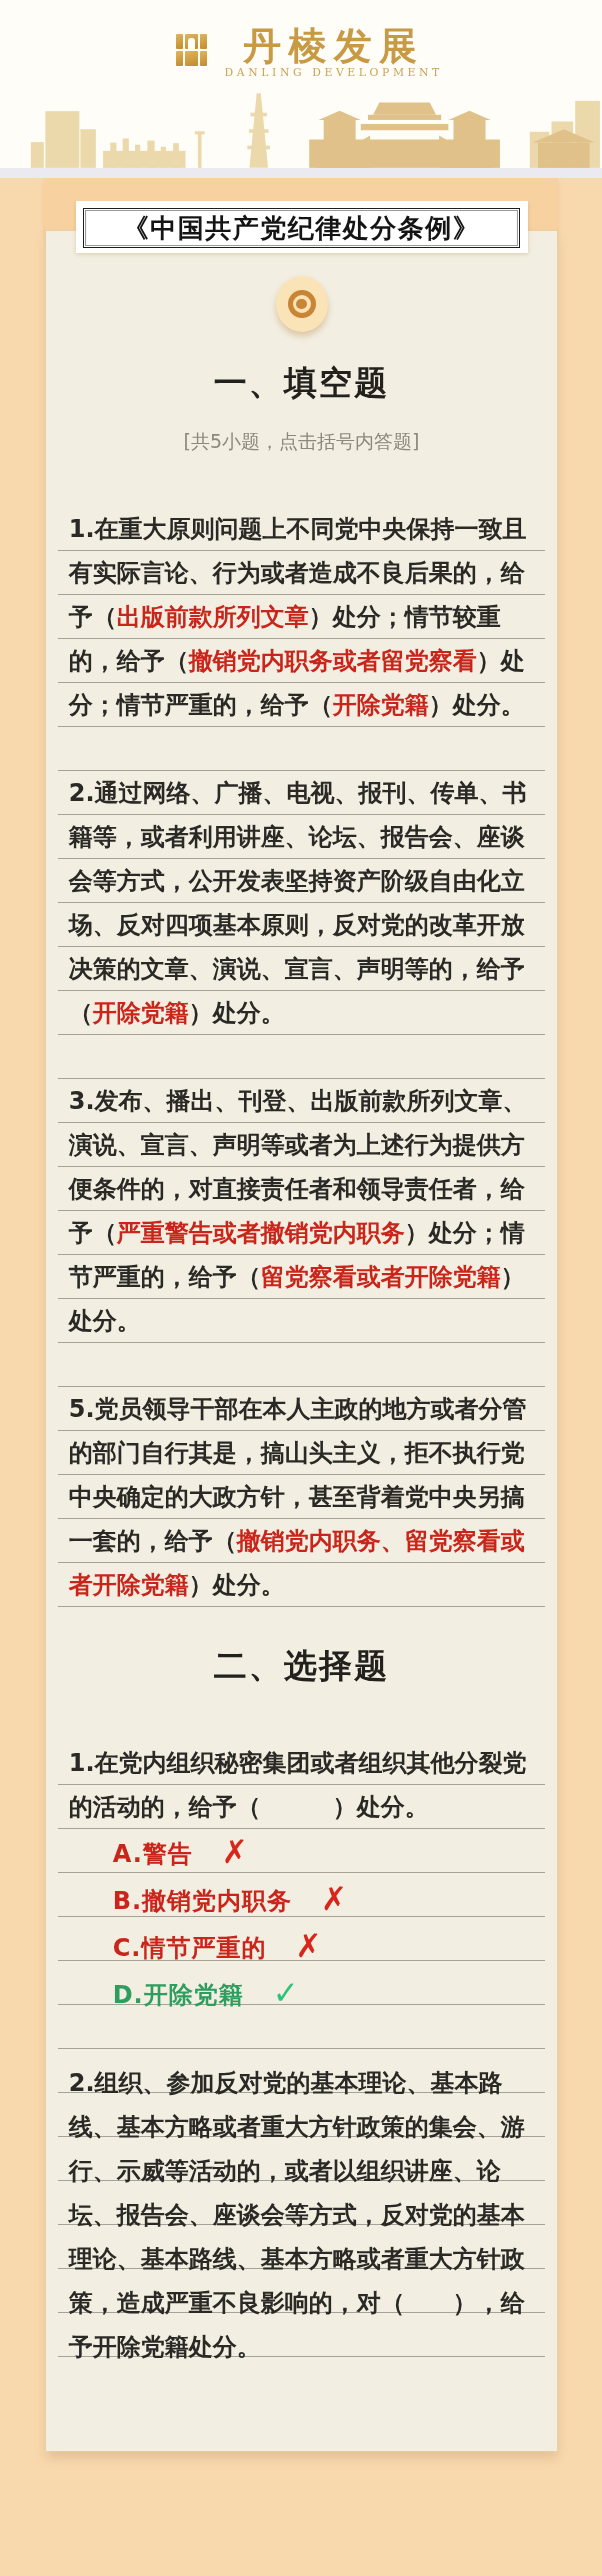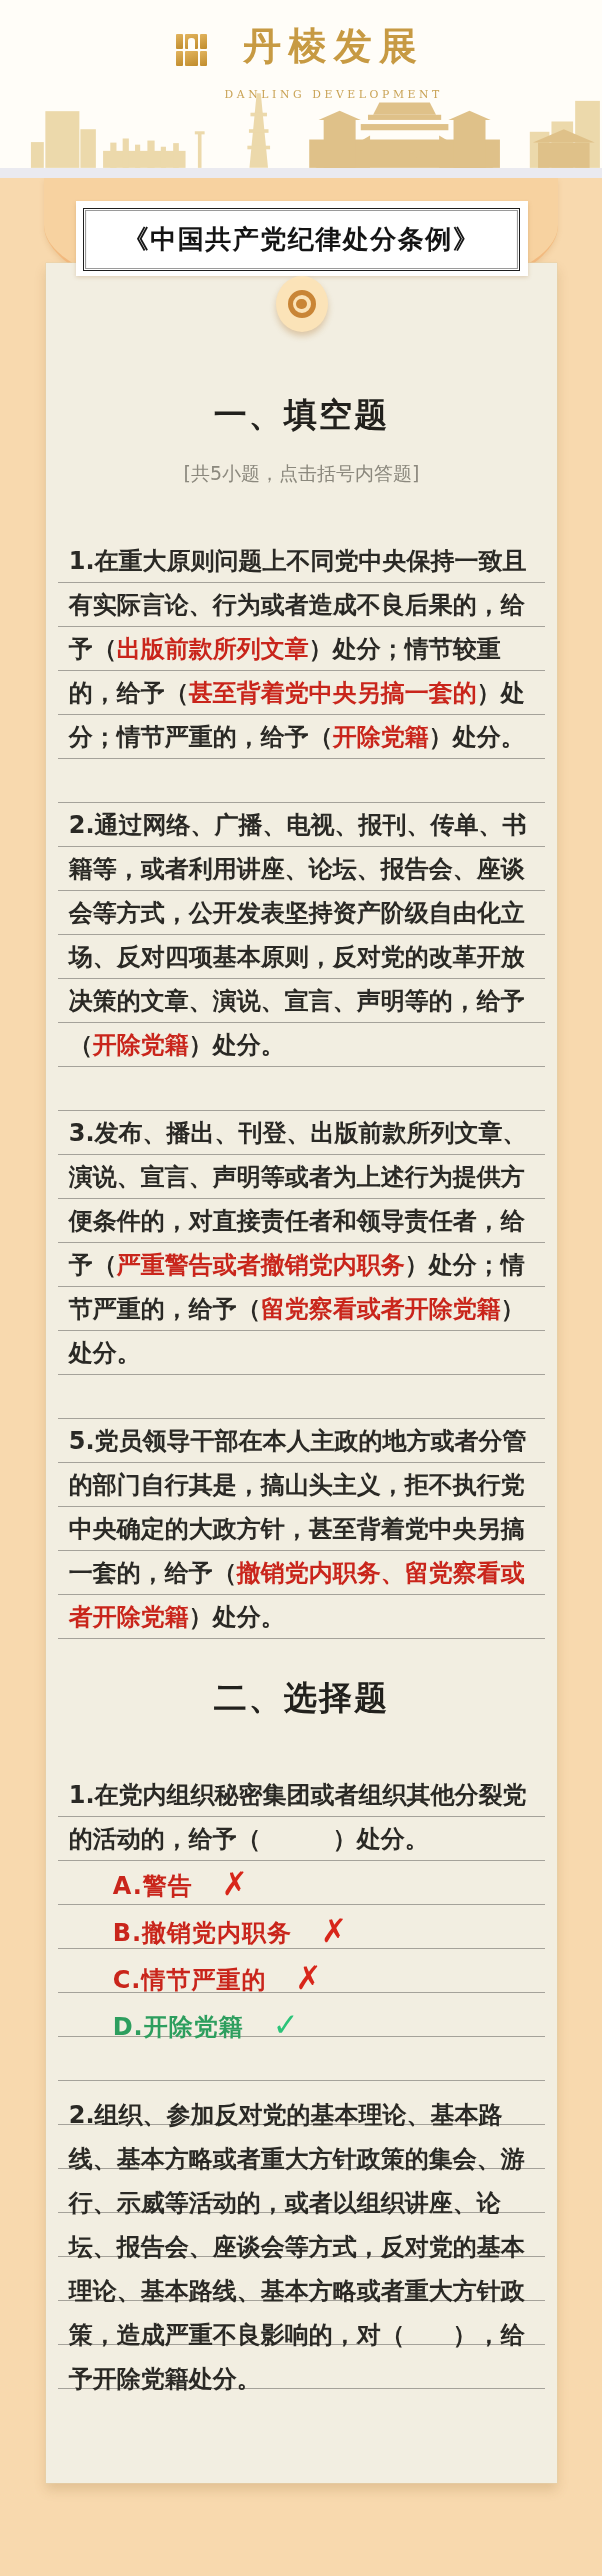--- a/index.html
+++ b/index.html
@@ -8,30 +8,30 @@
 
   
   .header{position:relative;height:178px;background:#fffdf8;}
   .logo{position:absolute;top:27px;left:16px;right:0;display:flex;justify-content:center;align-items:flex-start;gap:15.5px;}
   .logo-icon{width:33px;height:33px;margin-top:7.2px;display:grid;grid-template-columns:7.2px 12.4px 7.2px;grid-template-rows:14.4px 15.5px;gap:2.1px;}
   .logo-icon span{background:linear-gradient(160deg,#e2b45e,#c08c2c);border-radius:1px;}
   .logo-icon span.mid{background:linear-gradient(160deg,#e2b45e,#c08c2c);position:relative;}
   .logo-icon span.mid::after{content:"";position:absolute;left:2.6px;right:2.6px;top:3.6px;bottom:0;background:#fffdf8;border-radius:3.1px 3.1px 0 0;}
   .logo-text{text-align:center;}
   .logo-cn{font-family:"DejaVu Serif",serif;font-weight:700;font-size:38px;line-height:38px;color:#c79a43;letter-spacing:7.2px;}
-  .logo-en{font-family:"DejaVu Serif",serif;font-size:10.8px;color:#c9a254;letter-spacing:3.6px;margin-top:23px;}
+  .logo-en{font-family:"DejaVu Serif",serif;font-size:10.8px;color:#c9a254;letter-spacing:3.6px;margin-top:1px;}
   .skyline{position:absolute;left:0;bottom:10.3px;display:block;}
   .gray-band{position:absolute;left:0;bottom:0;width:100%;height:10.3px;background:#eaeaf0;}
 
   
   .content{position:relative;height:3908px;background:#f8d9ae;overflow:hidden;}
   .flap{position:absolute;top:0;left:44px;width:514px;height:130px;background:#f7d2a0;
         border-radius:0 0 50% 50% / 0 0 90px 90px;border-bottom:7.2px solid #f2b97e;
         box-shadow:0 3.1px 5.2px rgba(190,130,55,.18);}
-  .banner{position:relative;z-index:4;width:452px;height:75px;margin:23px auto 16px;background:#ffffff;
+  .banner{position:relative;z-index:4;width:452px;height:52px;margin:23px auto 7px;background:#ffffff;
           padding:6.7px 7.7px;box-sizing:border-box;box-shadow:0 1.5px 4.1px rgba(160,105,40,.25);}
   .banner-inner{height:100%;border:1.5px solid #1e1e1e;box-shadow:inset 0 0 0 1px #ffffff,inset 0 0 0 2.1px #9a9a9a;
           display:flex;align-items:center;justify-content:center;
           font-family:"DejaVu Serif",serif;font-weight:700;font-size:26px;color:#141414;letter-spacing:1.5px;}
   .clasp{position:absolute;z-index:5;top:98px;left:50%;transform:translateX(-50%);
          width:52px;height:56px;border-radius:50%;background:#fbe3b8;
          box-shadow:0 4.1px 6.2px rgba(170,105,30,.30);display:flex;align-items:center;justify-content:center;}
   .clasp-ring{width:28px;height:28px;border-radius:50%;border:5.2px solid #c98536;
          display:flex;align-items:center;justify-content:center;box-sizing:border-box;}
   .clasp-dot{width:10.3px;height:10.3px;border-radius:50%;background:#c98536;}
@@ -128,21 +128,21 @@
     <div class="clasp">
       <div class="clasp-ring">
         <div class="clasp-dot"></div>
       </div>
     </div>
 
     <div class="paper">
       <h2 class="section-title">一、填空题</h2>
       <div class="hint">[共5小题，点击括号内答题]</div>
       <div class="questions" id="fill-questions">
-          <div class="q"><span>1.在重大原则问题上不同党中央保持一致且有实际言论、行为或者造成不良后果的，给予（</span><span class="ans">出版前款所列文章</span><span>）处分；情节较重的，给予（</span><span class="ans">甚至背着党中央另搞一套的</span><span>）处分；情节严重的，给予（</span><span class="ans">开除党籍</span><span>）处分。</span></div>
+          <div class="q"><span>1.在重大原则问题上不同党中央保持一致且有实际言论、行为或者造成不良后果的，给予（</span><span class="ans">出版前款所列文章</span><span>）处分；情节较重的，给予（</span><span class="ans">撤销党内职务或者留党察看</span><span>）处分；情节严重的，给予（</span><span class="ans">开除党籍</span><span>）处分。</span></div>
           <div class="q"><span>2.通过网络、广播、电视、报刊、传单、书籍等，或者利用讲座、论坛、报告会、座谈会等方式，公开发表坚持资产阶级自由化立场、反对四项基本原则，反对党的改革开放决策的文章、演说、宣言、声明等的，给予（</span><span class="ans">开除党籍</span><span>）处分。</span></div>
           <div class="q"><span>3.发布、播出、刊登、出版前款所列文章、演说、宣言、声明等或者为上述行为提供方便条件的，对直接责任者和领导责任者，给予（</span><span class="ans">严重警告或者撤销党内职务</span><span>）处分；情节严重的，给予（</span><span class="ans">留党察看或者开除党籍</span><span>）处分。</span></div>
           <div class="q"><span>5.党员领导干部在本人主政的地方或者分管的部门自行其是，搞山头主义，拒不执行党中央确定的大政方针，甚至背着党中央另搞一套的，给予（</span><span class="ans">撤销党内职务、留党察看或者开除党籍</span><span>）处分。</span></div>
         </div>
 
       <h2 class="section-title second">二、选择题</h2>
       <div class="questions" id="choice-questions">
           <div class="q choice">
             <div class="qtext">1.在党内组织秘密集团或者组织其他分裂党的活动的，给予（　　　）处分。</div>
             <div class="opt wrong"><span class="optlabel">A.警告</span><span class="mark wrong">✗</span></div>

